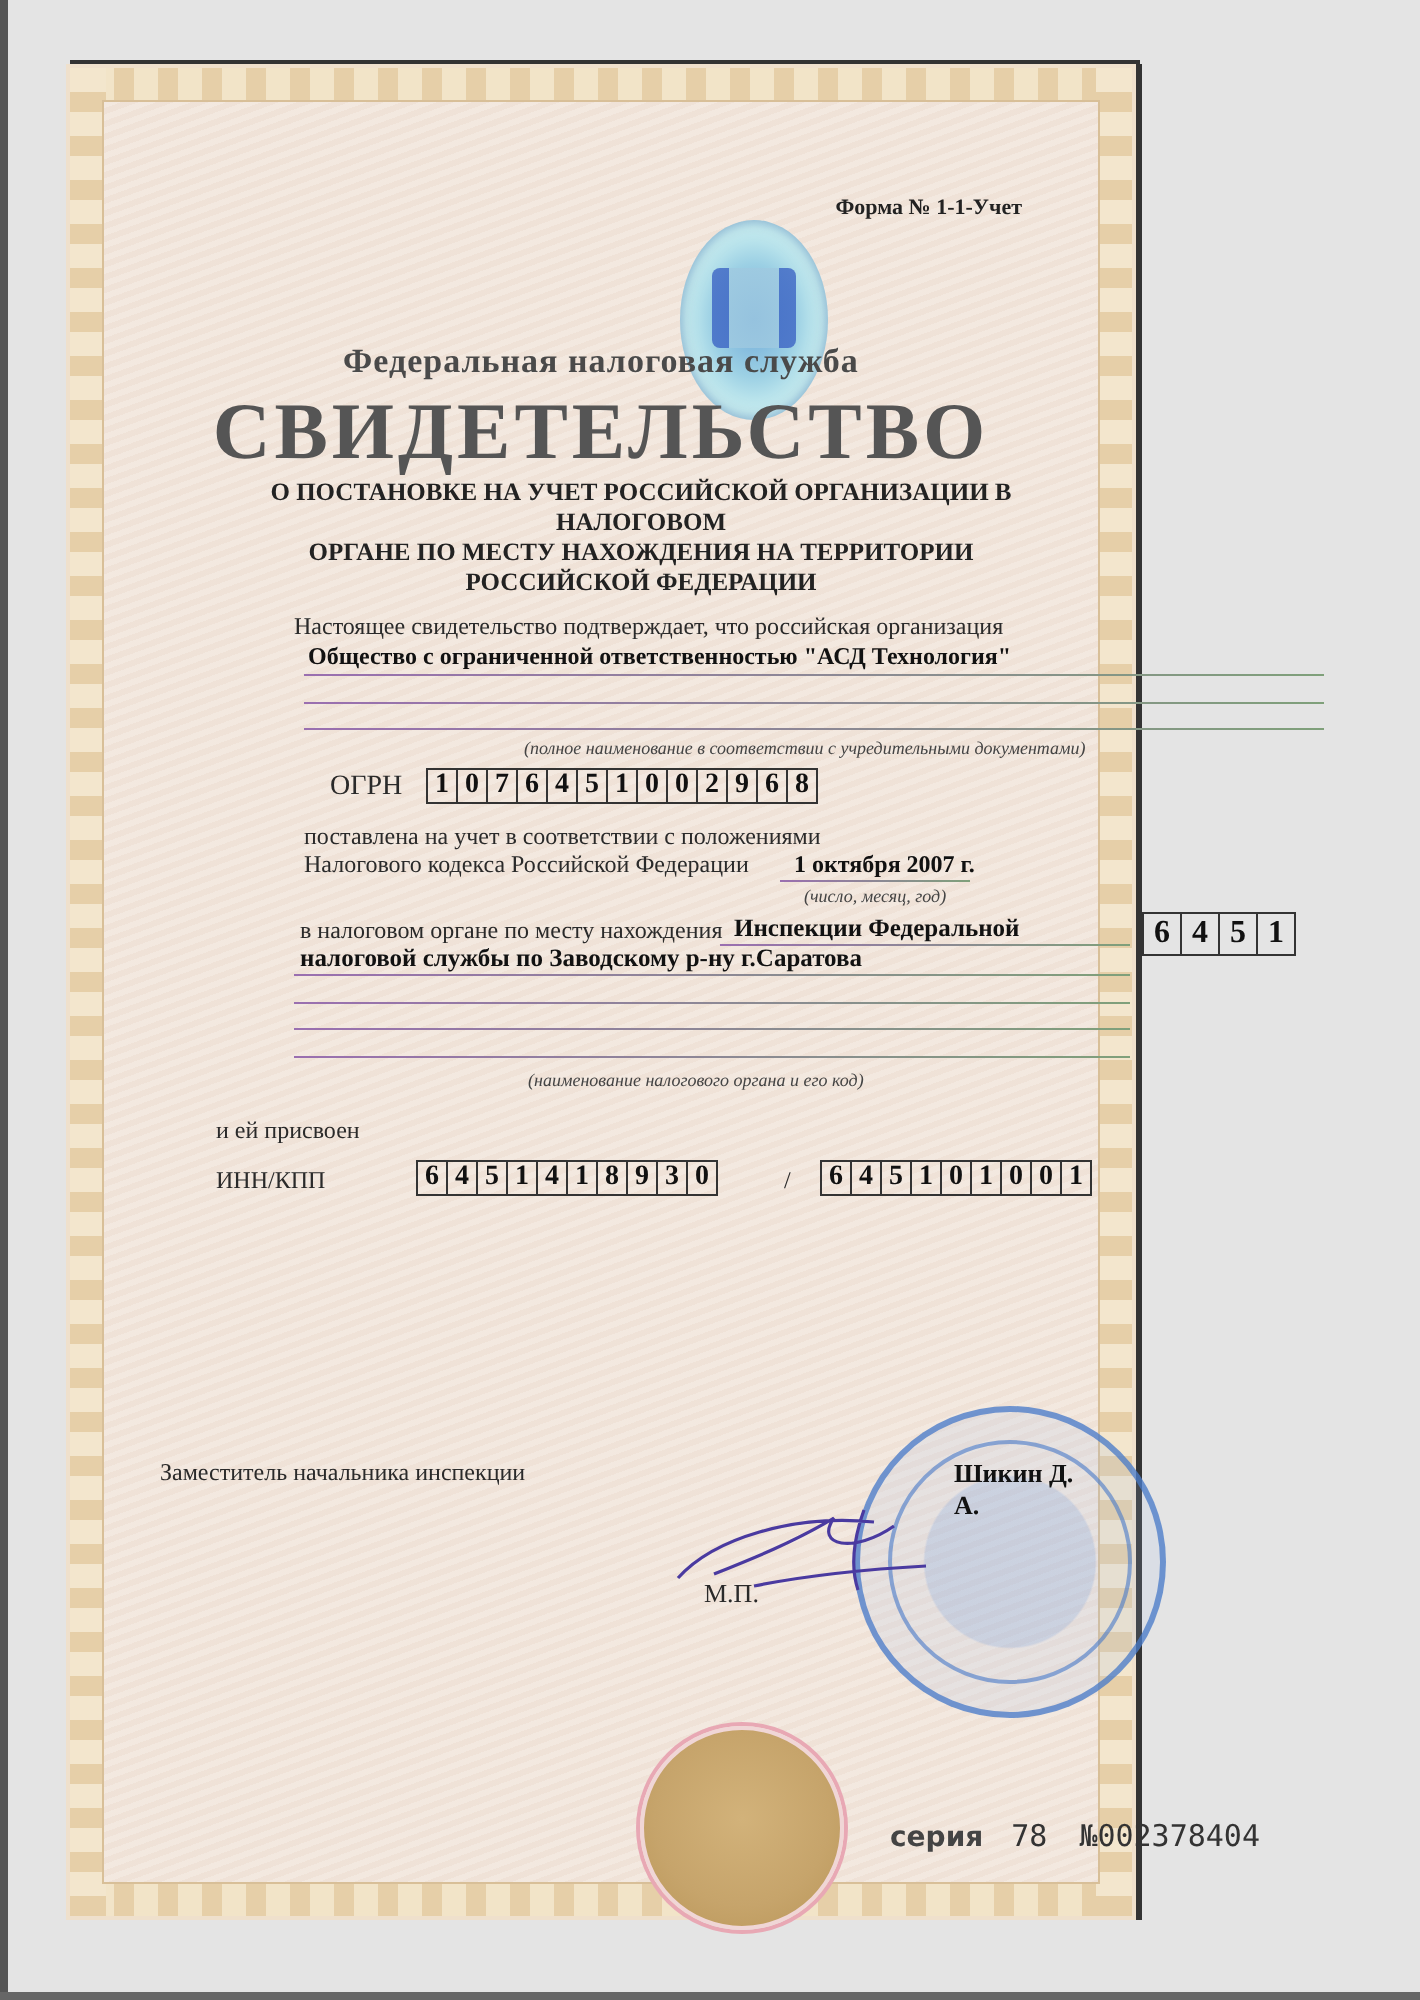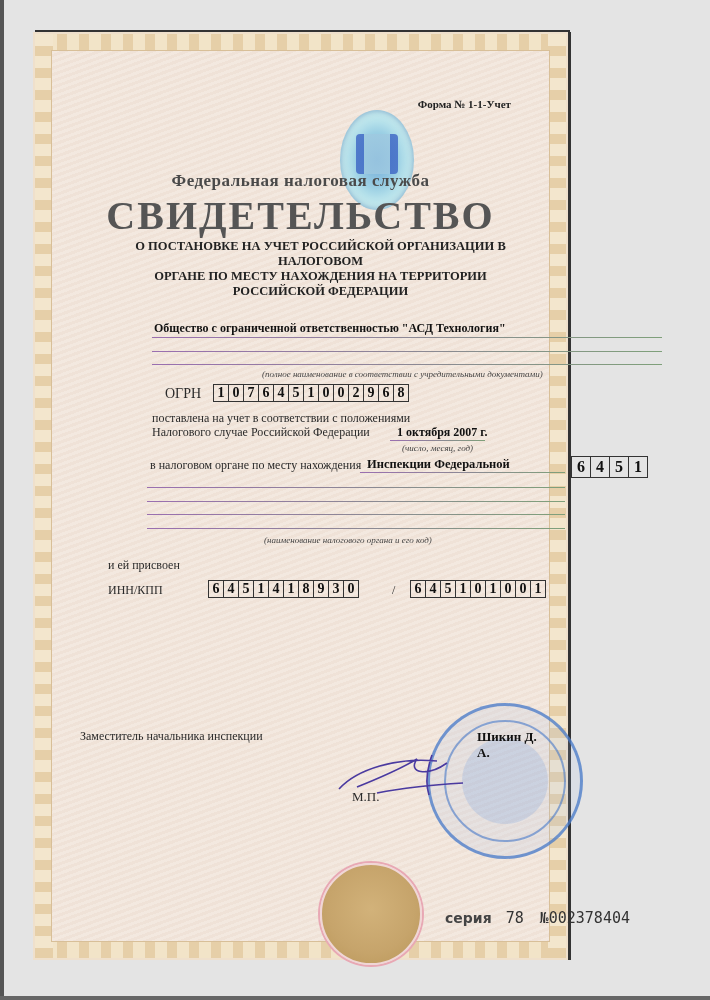--- a/index.html
+++ b/index.html
@@ -100,20 +100,21 @@
       </div>
 
     <div class="abs agency">Федеральная налоговая служба</div>
     <div class="abs title">СВИДЕТЕЛЬСТВО</div>
     <div class="abs subtitle">
       <div>О ПОСТАНОВКЕ НА УЧЕТ РОССИЙСКОЙ ОРГАНИЗАЦИИ В НАЛОГОВОМ</div>
       <div>ОРГАНЕ  ПО МЕСТУ НАХОЖДЕНИЯ НА ТЕРРИТОРИИ</div>
       <div>РОССИЙСКОЙ ФЕДЕРАЦИИ</div>
     </div>
 
+    <div class="abs txt" style="left:95px; top:255px;">Настоящее свидетельство подтверждает, что российская организация</div>
     <div class="abs txt bold" style="left:102px; top:270px; font-size:12px;">Общество с ограниченной ответственностью "АСД Технология"</div>
     <div class="abs rule" style="left:100px; top:286px; width:510px;"></div>
     <div class="abs rule" style="left:100px; top:300px; width:510px;"></div>
     <div class="abs rule" style="left:100px; top:313px; width:510px;"></div>
     <div class="abs italic-note" style="left:210px; top:318px;">(полное наименование в соответствии с учредительными документами)</div>
 
     <div class="abs txt" style="left:113px; top:335px; font-size:14px;">ОГРН</div>
     <div class="abs boxes" style="left:161px; top:333px;">
       <span>1</span>
       <span>0</span>
@@ -124,28 +125,29 @@
       <span>1</span>
       <span>0</span>
       <span>0</span>
       <span>2</span>
       <span>9</span>
       <span>6</span>
       <span>8</span>
     </div>
 
     <div class="abs txt" style="left:100px; top:360px;">поставлена на учет в соответствии с положениями</div>
-    <div class="abs txt" style="left:100px; top:374px;">Налогового случае Российской Федерации</div>
+    <div class="abs txt" style="left:100px; top:374px;">Налогового кодекса Российской Федерации</div>
     <div class="abs txt bold" style="left:345px; top:374px;">1 октября 2007 г.</div>
     <div class="abs rule" style="left:338px; top:389px; width:95px;"></div>
     <div class="abs italic-note" style="left:350px; top:392px;">(число, месяц, год)</div>
 
     <div class="abs txt" style="left:98px; top:407px;">в налоговом органе по месту нахождения</div>
     <div class="abs txt bold" style="left:315px; top:406px; font-size:12.5px;">Инспекции Федеральной</div>
     <div class="abs rule" style="left:308px; top:421px; width:205px;"></div>
+    <div class="abs txt bold" style="left:98px; top:421px; font-size:12.5px;">налоговой службы по Заводскому р-ну г.Саратова</div>
     <div class="abs rule" style="left:95px; top:436px; width:418px;"></div>
     <div class="abs rule" style="left:95px; top:450px; width:418px;"></div>
     <div class="abs rule" style="left:95px; top:463px; width:418px;"></div>
     <div class="abs rule" style="left:95px; top:477px; width:418px;"></div>
     <div class="abs italic-note" style="left:212px; top:484px;">(наименование налогового органа и его код)</div>
 
     <div class="abs boxes big" style="left:519px; top:405px;">
       <span>6</span>
       <span>4</span>
       <span>5</span>

